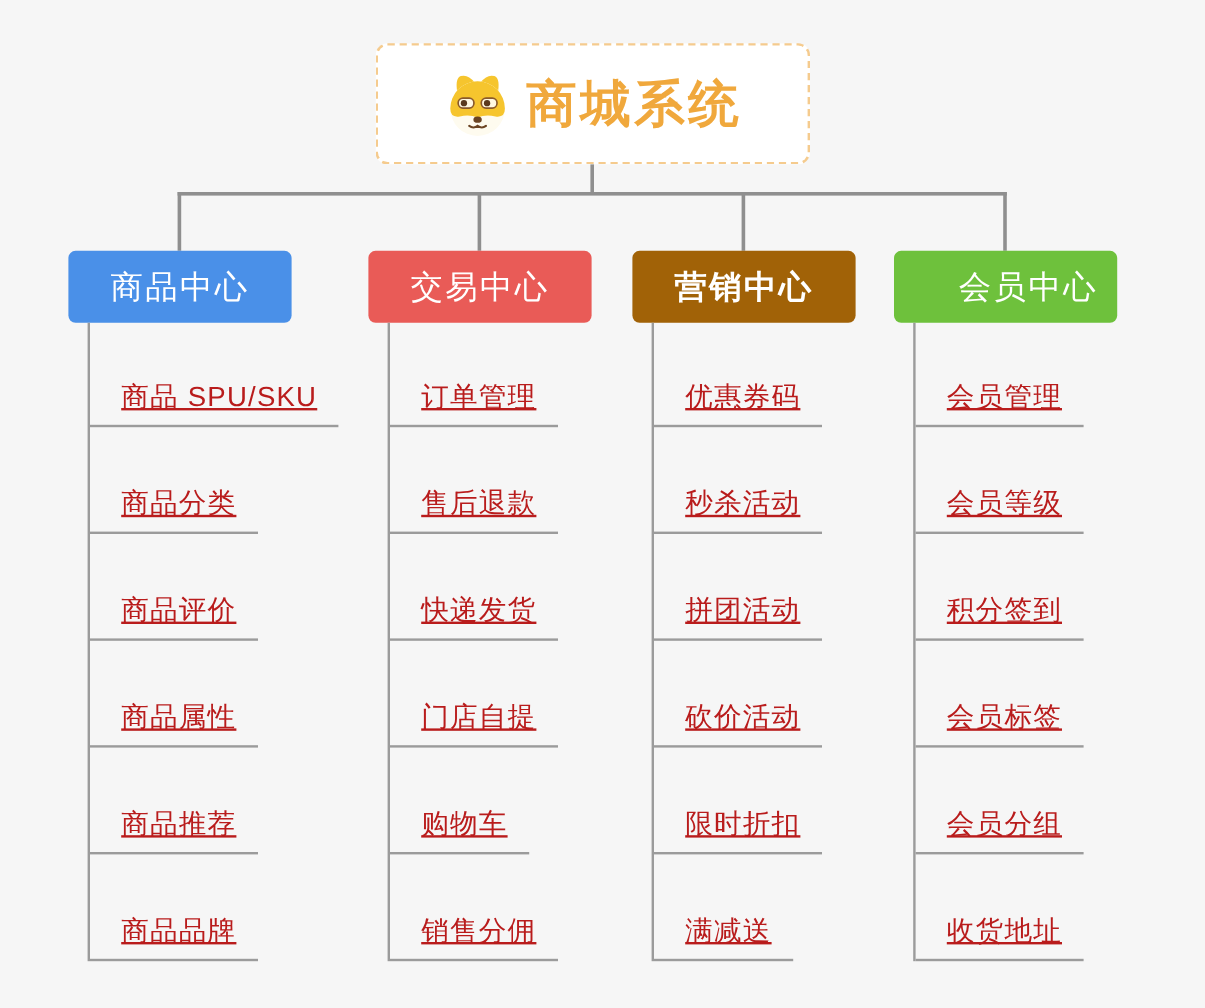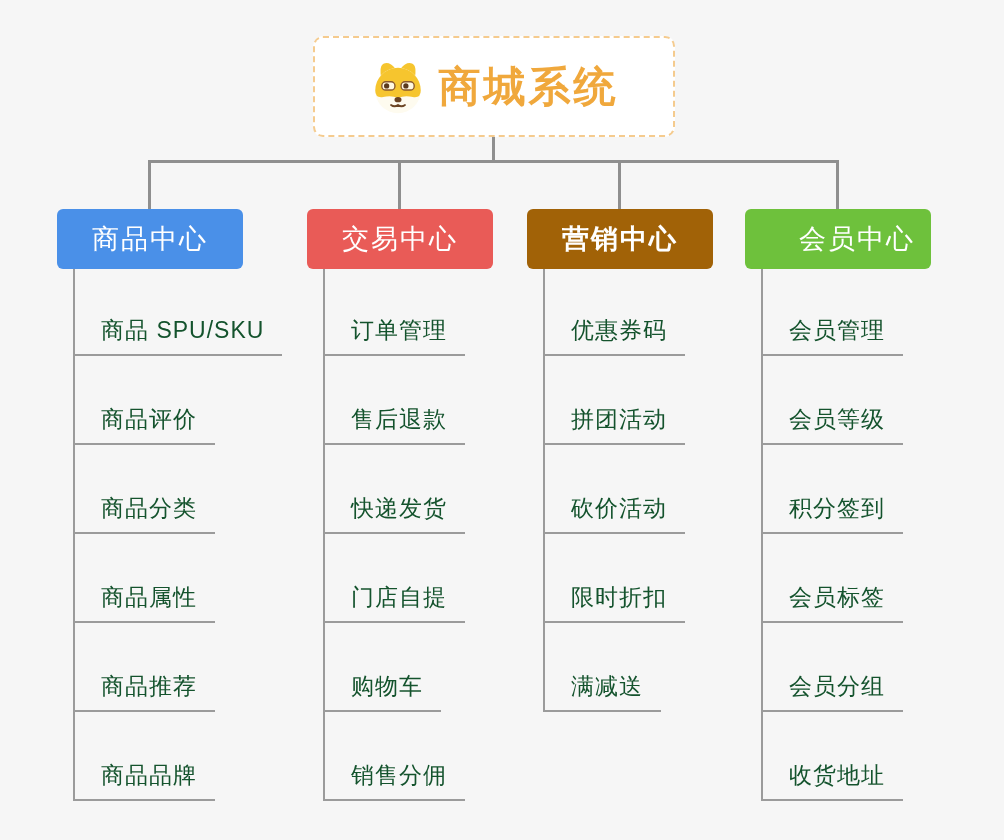--- a/index.html
+++ b/index.html
@@ -60,21 +60,22 @@
     display:flex;align-items:flex-end;
     cursor:pointer;
   }
   .branch-item:first-child{height:87px;}
   .branch-item .item-label{
     display:block;
     white-space:nowrap;
     border-bottom:2px solid #9B9B9B;
     padding:0 18px 8px 26px;
     font-size:23px;letter-spacing:1px;
-    color:#14532d;
+    color:#b91c1c;
+    text-decoration:underline;
   }
 </style>
 </head>
 <body>
 
 <div class="canvas">
 
   <div class="root-node">
     <svg class="root-icon" width="56" height="56" viewBox="0 0 64 64" aria-hidden="true">
       <path d="M13 23 Q10 7 16 5 Q23 3 29 11 Z" fill="#F6C52E"></path>
@@ -101,24 +102,24 @@
   <div id="branches-host">
       <div class="branch branch-1">
     <div class="branch-header" style="background: rgb(74, 144, 232);">
       <span class="branch-header-label">商品中心</span>
     </div>
     <div class="branch-items">
           <div class="branch-item">
     <span class="item-label">商品 SPU/SKU</span>
   </div>
           <div class="branch-item">
+    <span class="item-label">商品分类</span>
+  </div>
+          <div class="branch-item">
     <span class="item-label">商品评价</span>
-  </div>
-          <div class="branch-item">
-    <span class="item-label">商品分类</span>
   </div>
           <div class="branch-item">
     <span class="item-label">商品属性</span>
   </div>
           <div class="branch-item">
     <span class="item-label">商品推荐</span>
   </div>
           <div class="branch-item">
     <span class="item-label">商品品牌</span>
   </div>
@@ -151,20 +152,23 @@
   </div>
       <div class="branch branch-3">
     <div class="branch-header" style="background: #a16207; font-weight: bold;">
       <span class="branch-header-label">营销中心</span>
     </div>
     <div class="branch-items">
           <div class="branch-item">
     <span class="item-label">优惠券码</span>
   </div>
           <div class="branch-item">
+    <span class="item-label">秒杀活动</span>
+  </div>
+          <div class="branch-item">
     <span class="item-label">拼团活动</span>
   </div>
           <div class="branch-item">
     <span class="item-label">砍价活动</span>
   </div>
           <div class="branch-item">
     <span class="item-label">限时折扣</span>
   </div>
           <div class="branch-item">
     <span class="item-label">满减送</span>

